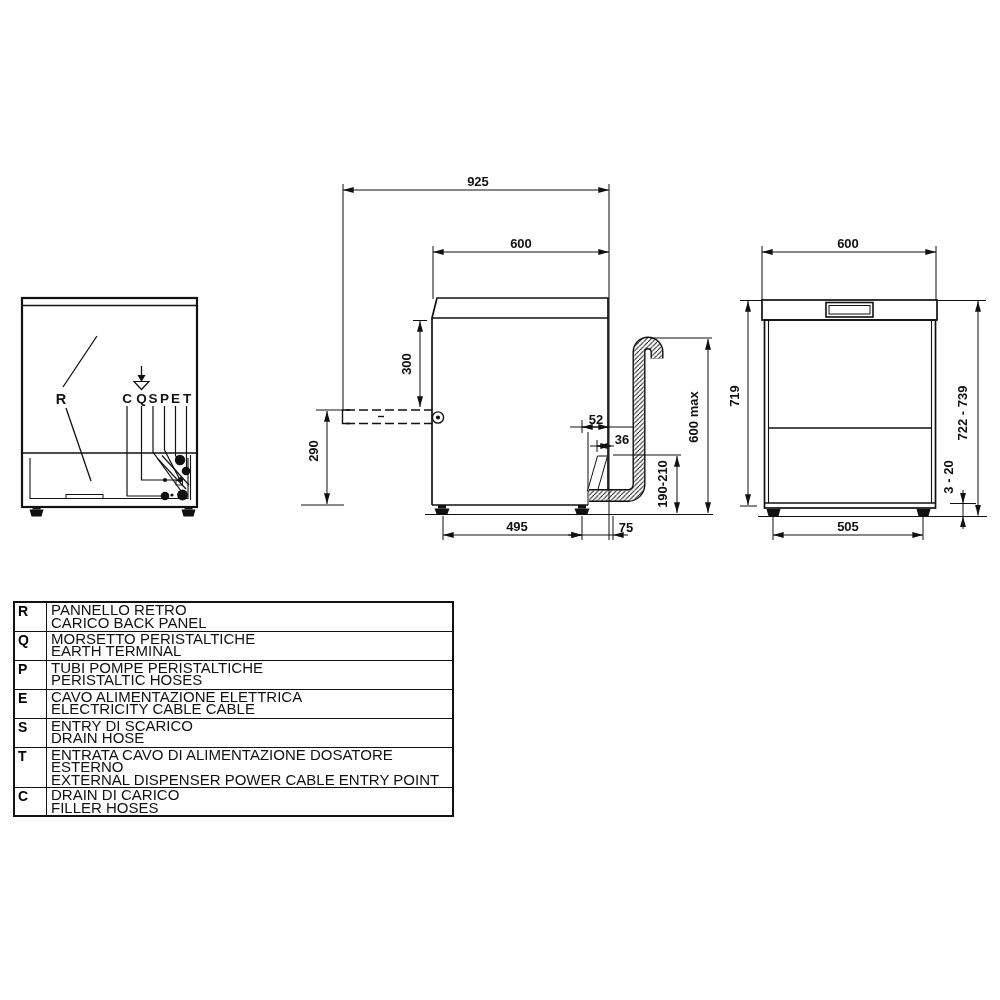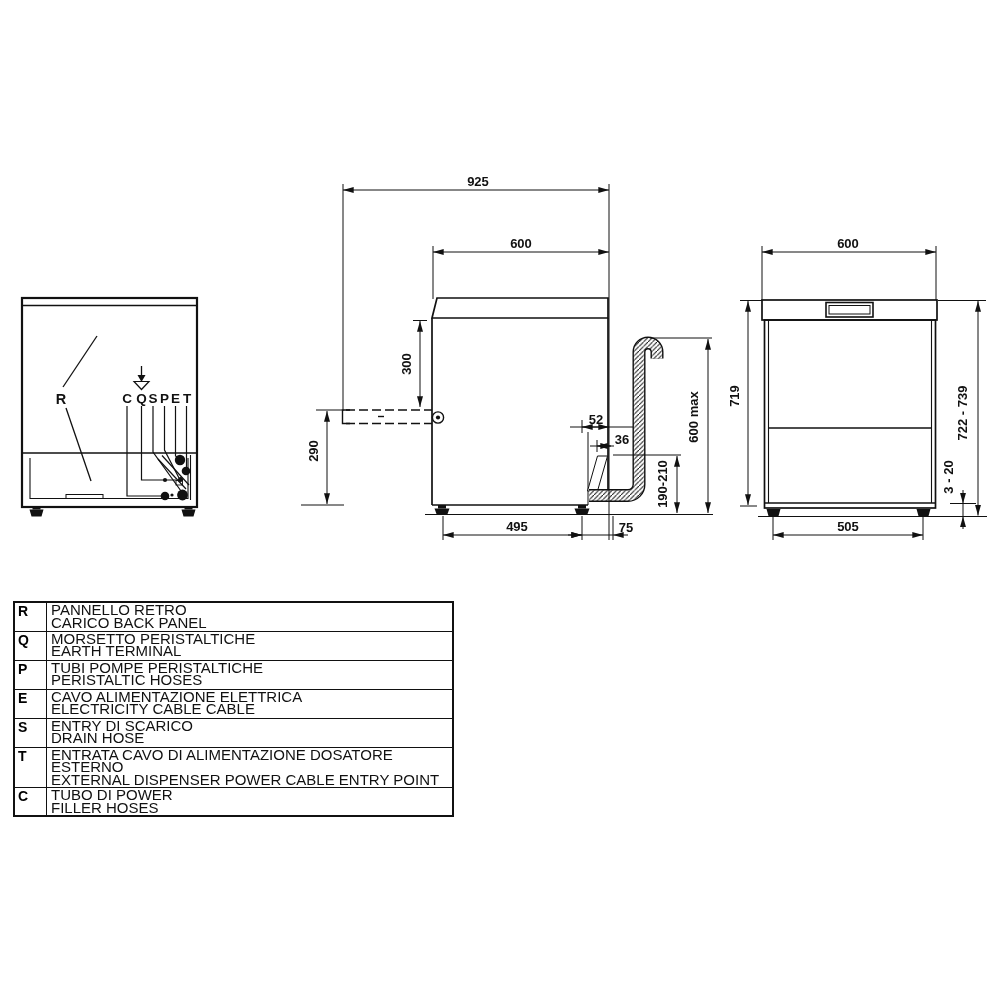--- a/index.html
+++ b/index.html
@@ -269,20 +269,20 @@
     <tr>
       <td class="k">T</td>
       <td>
             <div class="t">ENTRATA CAVO DI ALIMENTAZIONE DOSATORE ESTERNO</div>
           <div class="t">EXTERNAL DISPENSER POWER CABLE ENTRY POINT</div>
           </td>
     </tr>
     <tr>
       <td class="k">C</td>
       <td>
-            <div class="t">TUBO DI POWER</div>
+            <div class="t">DRAIN DI CARICO</div>
           <div class="t">FILLER HOSES</div>
           </td>
     </tr>
   </tbody>
 </table>
 
 </div>
 
 </body></html>

